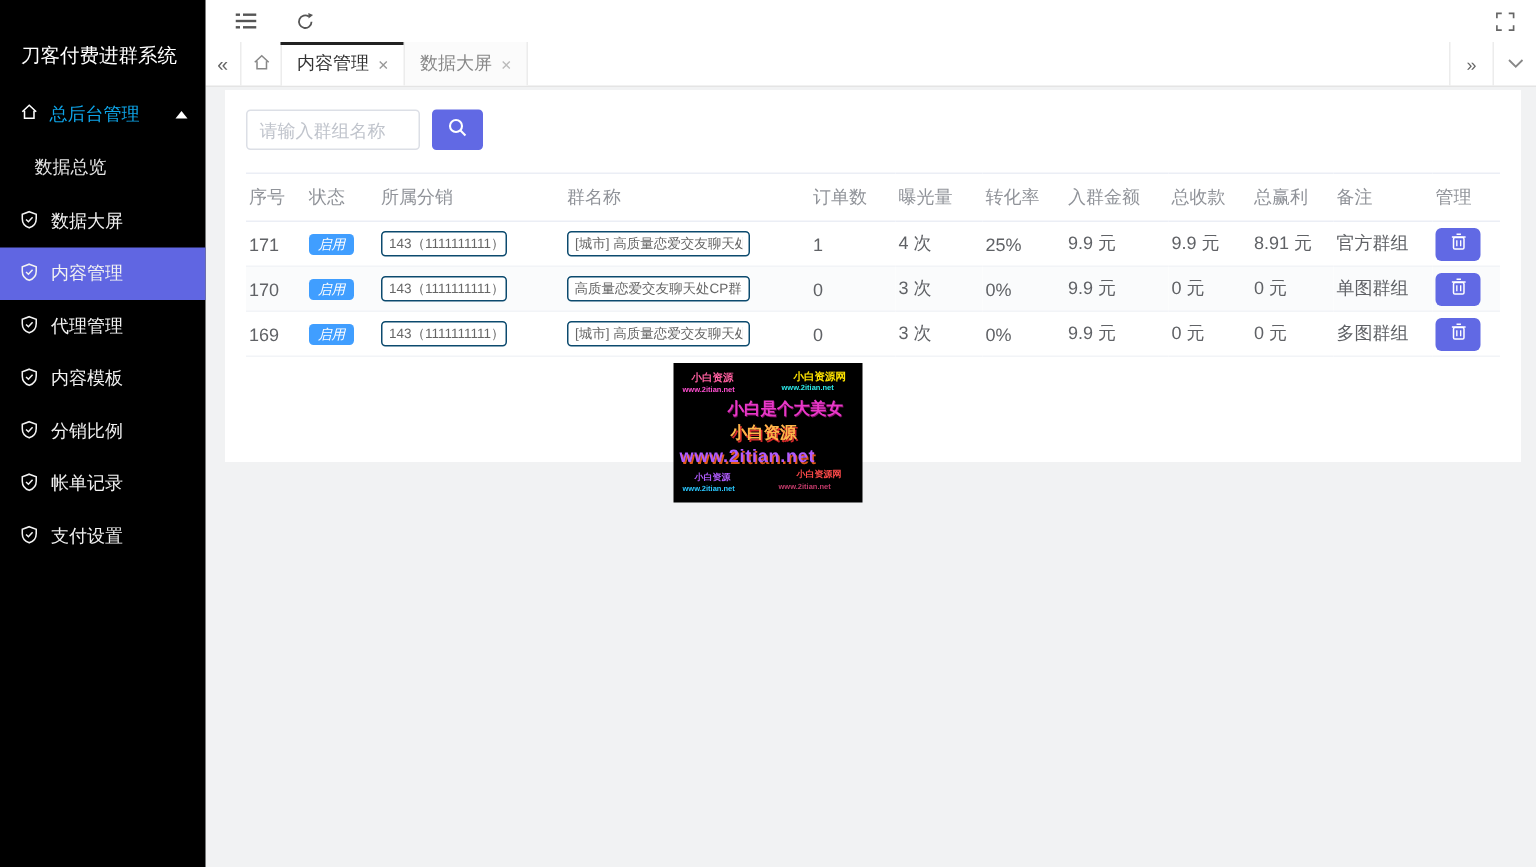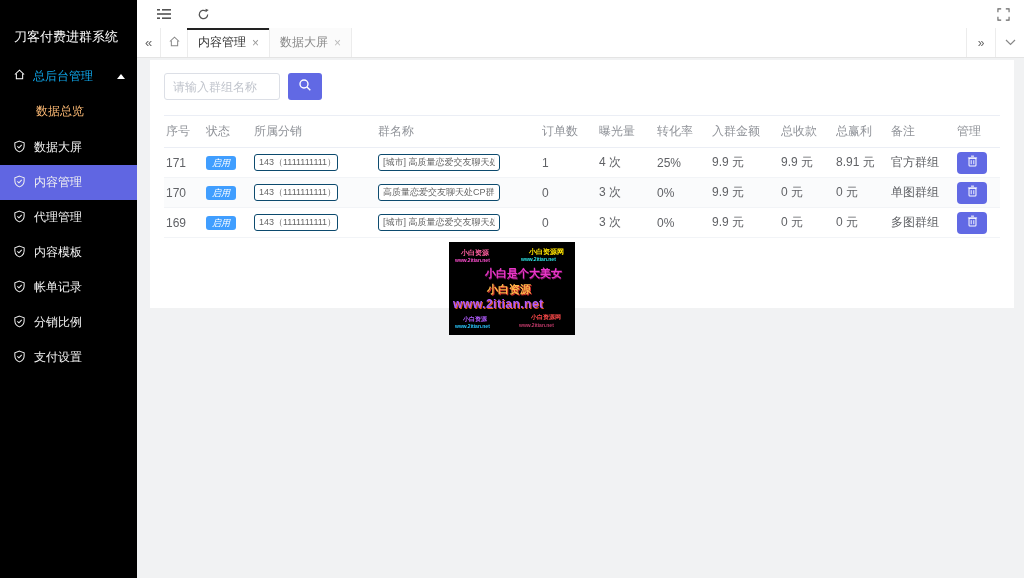--- a/index.html
+++ b/index.html
@@ -9,21 +9,21 @@
     font-family:"Liberation Sans","DejaVu Sans",sans-serif;
     font-size:12px; color:#606266; background:#f1f2f3;
   }
 
   
   .sidebar { position:absolute; left:0; top:0; width:137px; height:578px; background:#000; color:#fff; z-index:10; }
   .app-title { padding:28px 0 0 14px; font-size:13px; color:#fff; white-space:nowrap; }
   .menu-group { display:flex; align-items:center; height:36px; padding:0 12px 0 13px; margin-top:12px; cursor:pointer; }
   .menu-group .label { margin-left:7px; color:#0ea5e9; }
   .menu-group .caret-up { margin-left:auto; width:0; height:0; border-left:4px solid transparent; border-right:4px solid transparent; border-bottom:5px solid #fff; }
-  .menu-sub { height:34px; line-height:34px; padding-left:36px; color:#fdba74; cursor:pointer; }
+  .menu-sub { height:34px; line-height:34px; padding-left:23px; color:#e5e5e5; cursor:pointer; }
   .menu-items { margin-top:2px; }
   .menu-item { display:flex; align-items:center; height:35px; padding-left:13px; color:#f2f2f2; cursor:pointer; }
   .menu-item .label { margin-left:8px; }
   .menu-item.active { background:#6066e2; }
   .menu-item svg, .menu-group svg { flex:0 0 auto; }
 
   
   .topbar { position:absolute; left:137px; top:0; width:968px; height:28px; background:#fff; display:flex; align-items:center; }
   .topbar-left { display:flex; align-items:center; gap:26px; padding-left:20px; }
   .topbar-right { margin-left:auto; display:flex; align-items:center; gap:24px; padding-right:46px; }
@@ -121,28 +121,28 @@
             <path d="M7 1.2 L12 3 V6.2 C12 9.4 9.8 11.8 7 12.8 C4.2 11.8 2 9.4 2 6.2 V3 Z" fill="none" stroke="#f2f2f2" stroke-width="1.1"></path>
             <polyline points="4.7,6.8 6.4,8.4 9.4,5.2" fill="none" stroke="#f2f2f2" stroke-width="1.1"></polyline>
           </svg></span>
         <span class="label">内容模板</span>
       </div>
       <div class="menu-item">
         <span><svg width="13" height="13" viewBox="0 0 14 14">
             <path d="M7 1.2 L12 3 V6.2 C12 9.4 9.8 11.8 7 12.8 C4.2 11.8 2 9.4 2 6.2 V3 Z" fill="none" stroke="#f2f2f2" stroke-width="1.1"></path>
             <polyline points="4.7,6.8 6.4,8.4 9.4,5.2" fill="none" stroke="#f2f2f2" stroke-width="1.1"></polyline>
           </svg></span>
+        <span class="label">分销比例</span>
+      </div>
+      <div class="menu-item">
+        <span><svg width="13" height="13" viewBox="0 0 14 14">
+            <path d="M7 1.2 L12 3 V6.2 C12 9.4 9.8 11.8 7 12.8 C4.2 11.8 2 9.4 2 6.2 V3 Z" fill="none" stroke="#f2f2f2" stroke-width="1.1"></path>
+            <polyline points="4.7,6.8 6.4,8.4 9.4,5.2" fill="none" stroke="#f2f2f2" stroke-width="1.1"></polyline>
+          </svg></span>
         <span class="label">帐单记录</span>
-      </div>
-      <div class="menu-item">
-        <span><svg width="13" height="13" viewBox="0 0 14 14">
-            <path d="M7 1.2 L12 3 V6.2 C12 9.4 9.8 11.8 7 12.8 C4.2 11.8 2 9.4 2 6.2 V3 Z" fill="none" stroke="#f2f2f2" stroke-width="1.1"></path>
-            <polyline points="4.7,6.8 6.4,8.4 9.4,5.2" fill="none" stroke="#f2f2f2" stroke-width="1.1"></polyline>
-          </svg></span>
-        <span class="label">分销比例</span>
       </div>
       <div class="menu-item">
         <span><svg width="13" height="13" viewBox="0 0 14 14">
             <path d="M7 1.2 L12 3 V6.2 C12 9.4 9.8 11.8 7 12.8 C4.2 11.8 2 9.4 2 6.2 V3 Z" fill="none" stroke="#f2f2f2" stroke-width="1.1"></path>
             <polyline points="4.7,6.8 6.4,8.4 9.4,5.2" fill="none" stroke="#f2f2f2" stroke-width="1.1"></polyline>
           </svg></span>
         <span class="label">支付设置</span>
       </div>
     </nav>
 </aside>

